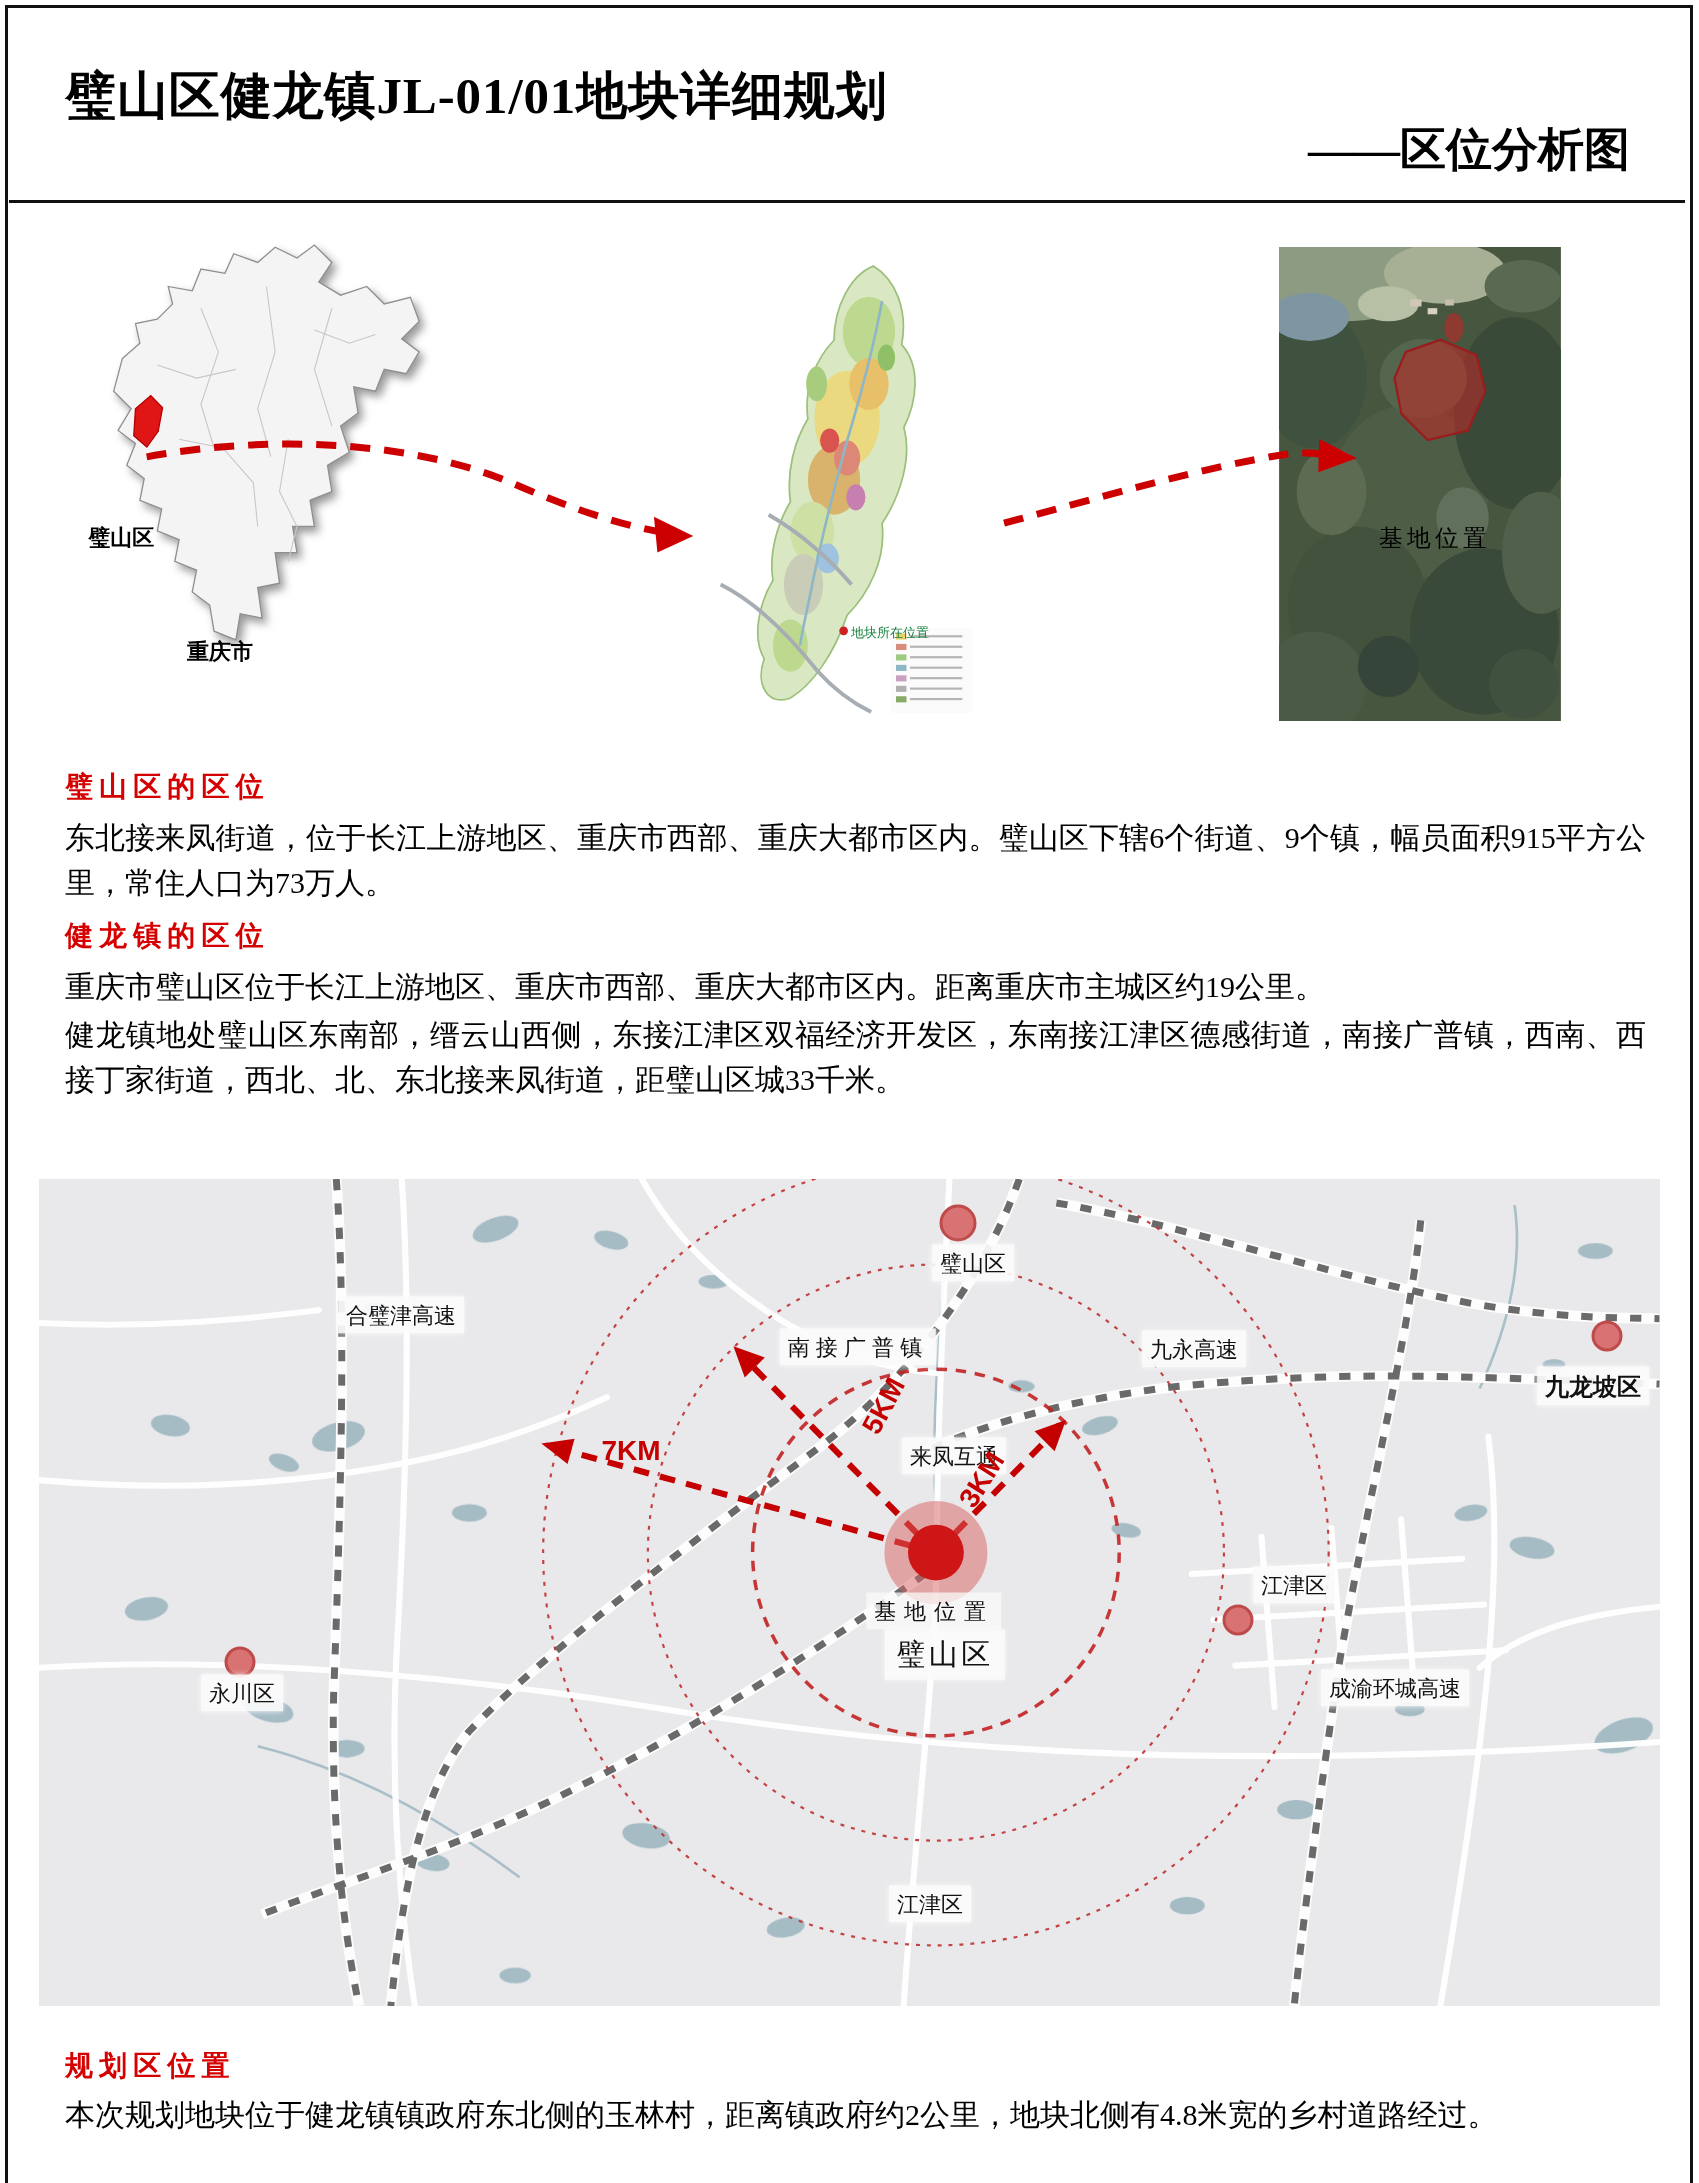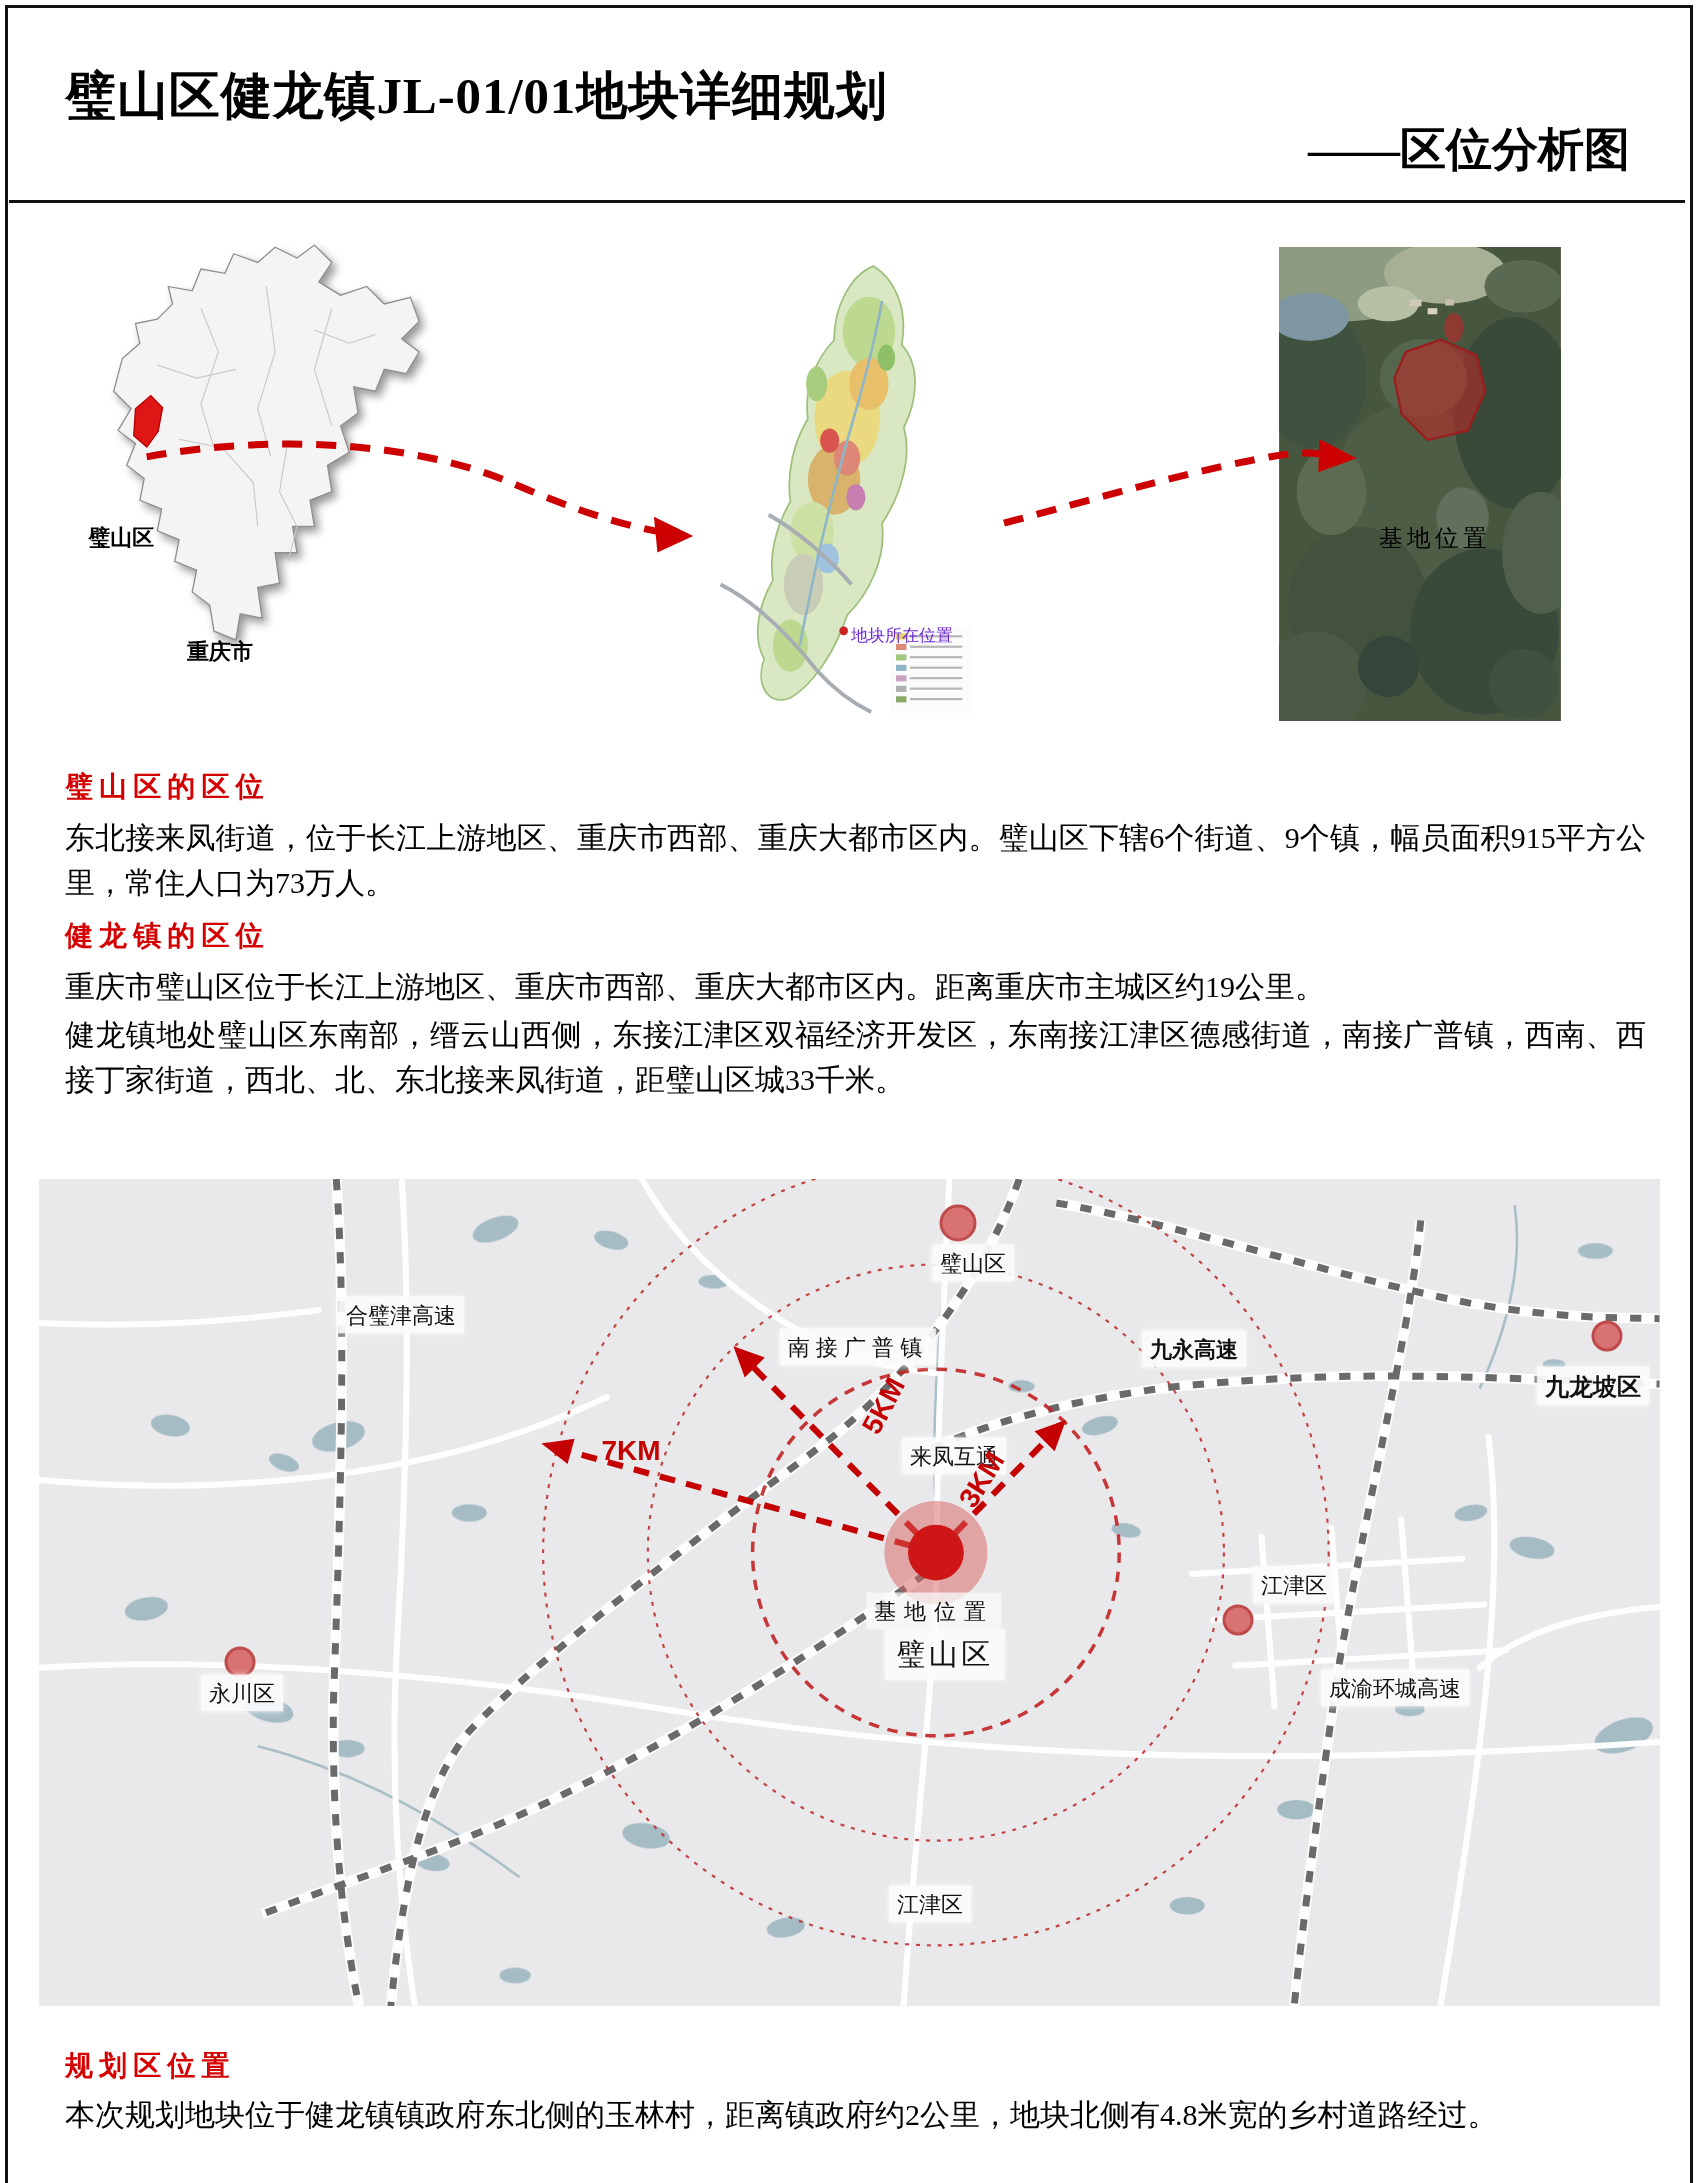--- a/index.html
+++ b/index.html
@@ -12,21 +12,21 @@
   
   .title{left:65px;top:62px;font-size:51px;font-weight:bold;letter-spacing:0.9px;white-space:nowrap;}
   .subtitle{right:69px;top:119px;font-size:46px;font-weight:bold;white-space:nowrap;}
   
   .sec-h{left:65px;font-size:28px;font-weight:bold;color:#d50000;letter-spacing:6.1px;white-space:nowrap;}
   .sec-p{left:65px;width:1581px;font-size:30px;line-height:45px;text-align:justify;color:#000;}
   
   .mapbox{overflow:visible;}
   .lm-label{font-size:22px;font-weight:bold;white-space:nowrap;}
   .sat-label{font-size:23.6px;letter-spacing:4.4px;color:#000;white-space:nowrap;}
-  .plan-marker-label{font-size:17px;color:#6d28d9;white-space:nowrap;}
+  .plan-marker-label{font-size:13px;color:#15803d;white-space:nowrap;}
   
   #bigmap{left:39px;top:1179px;width:1621px;height:827px;background:#e9e9eb;overflow:hidden;}
   .maplabel{position:absolute;transform:translate(-50%,-50%);background:rgba(251,251,251,.93);
             padding:3.5px 7.9px;font-size:22px;color:#111;white-space:nowrap;box-shadow:0 0 6.1px rgba(255,255,255,.9);}
   .maplabel.big{font-size:29px;letter-spacing:3.5px;padding:5.2px 11.4px;}
   .maplabel.spaced{letter-spacing:6.1px;}
   .maplabel.nobg{background:rgba(249,249,250,.75);box-shadow:none;letter-spacing:7.9px;}
   .reddot{position:absolute;width:25px;height:25px;border-radius:50%;
           background:#d97272;border:3.1px solid #bf4a4a;transform:translate(-50%,-50%);}
   .km{position:absolute;color:#c40000;font-weight:bold;font-size:28px;
@@ -247,21 +247,21 @@
     <polygon points="2352,552 2326,624 2280,578" fill="#c40000"></polygon>
 
     <circle cx="2054" cy="856" r="118" fill="#d95f5f" opacity="0.5"></circle>
     <circle cx="2054" cy="856" r="64" fill="#ce1616"></circle>
   </svg>
 
   <div class="reddot" style="left:919px;top:44px;width:31px;height:31px;"></div>
   <div class="maplabel" style="left:934px;top:84px;">璧山区</div>
   <div class="maplabel" style="left:362px;top:136px;">合璧津高速</div>
   <div class="maplabel spaced" style="left:819px;top:168px;">南接广普镇</div>
-  <div class="maplabel" style="left:1155px;top:170px;font-weight:bold;">九永高速</div>
+  <div class="maplabel" style="left:1155px;top:170px;">九永高速</div>
   <div class="reddot" style="left:1568px;top:157px;"></div>
   <div class="maplabel" style="left:1554px;top:207px;font-weight:bold;font-size:24px;">九龙坡区</div>
   <div class="maplabel" style="left:915px;top:277px;">来凤互通</div>
   <div class="km" style="left:592px;top:272px;">7KM</div>
   <div class="km" style="left:845px;top:227px;transform:translate(-50%,-50%) rotate(-62deg);">5KM</div>
   <div class="km" style="left:943px;top:301px;transform:translate(-50%,-50%) rotate(-58deg);">3KM</div>
   <div class="maplabel nobg" style="left:895px;top:432px;">基地位置</div>
   <div class="maplabel big" style="left:906px;top:476px;">璧山区</div>
   <div class="reddot" style="left:1199px;top:441px;"></div>
   <div class="maplabel" style="left:1255px;top:406px;">江津区</div>

